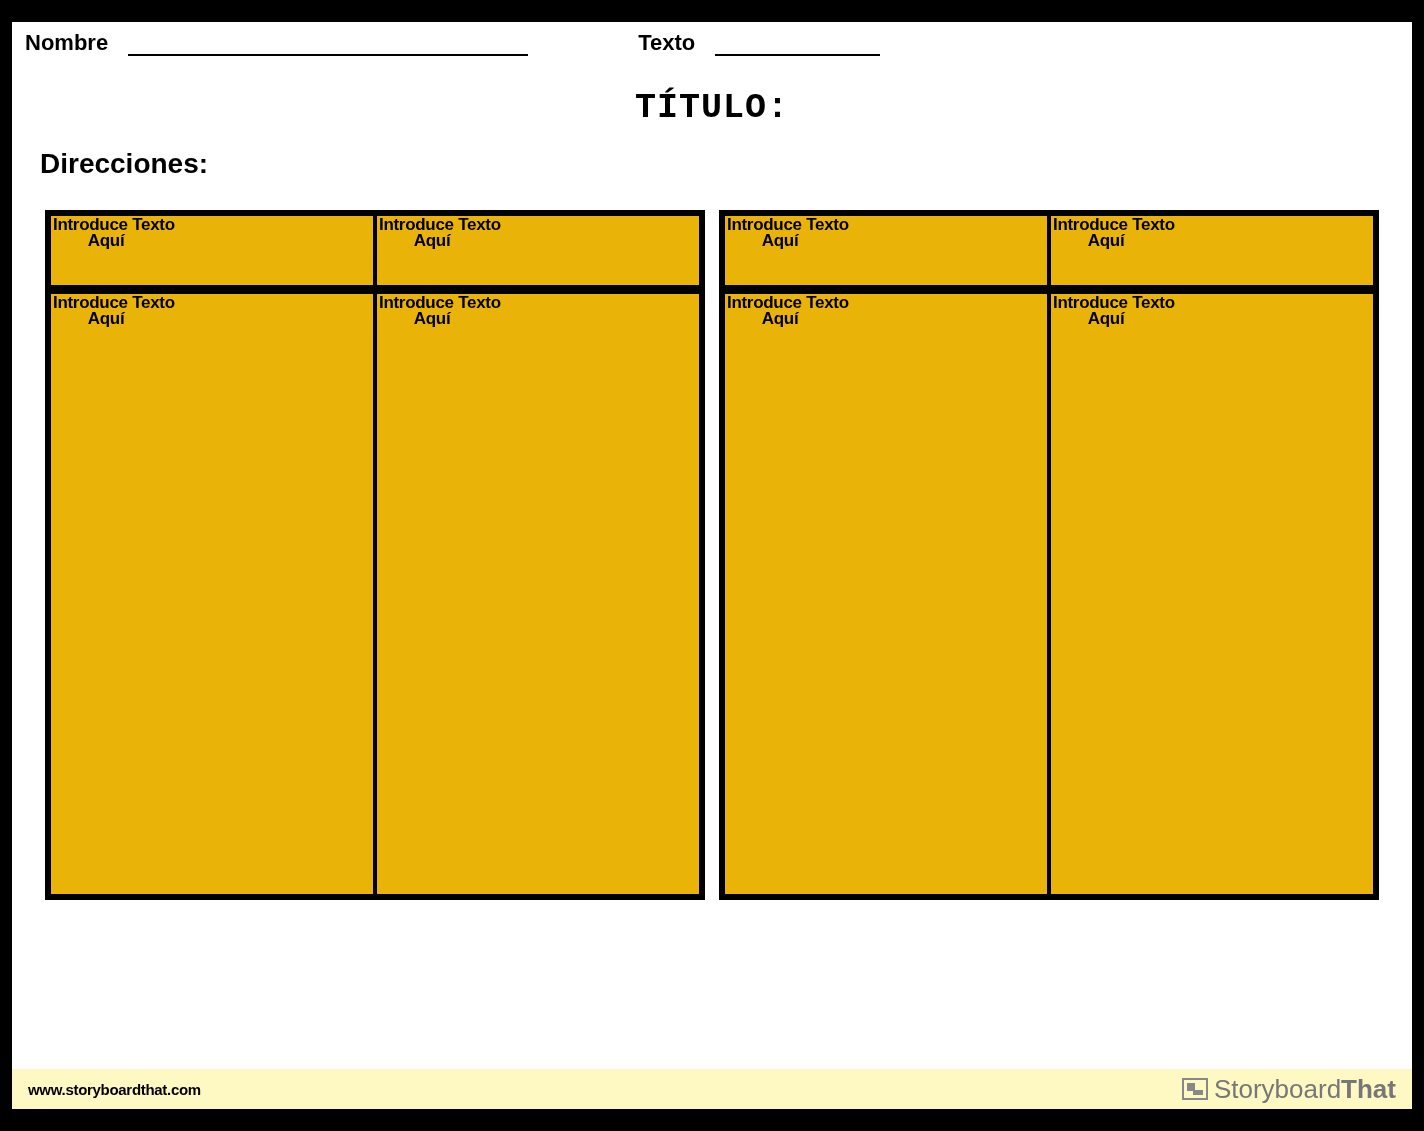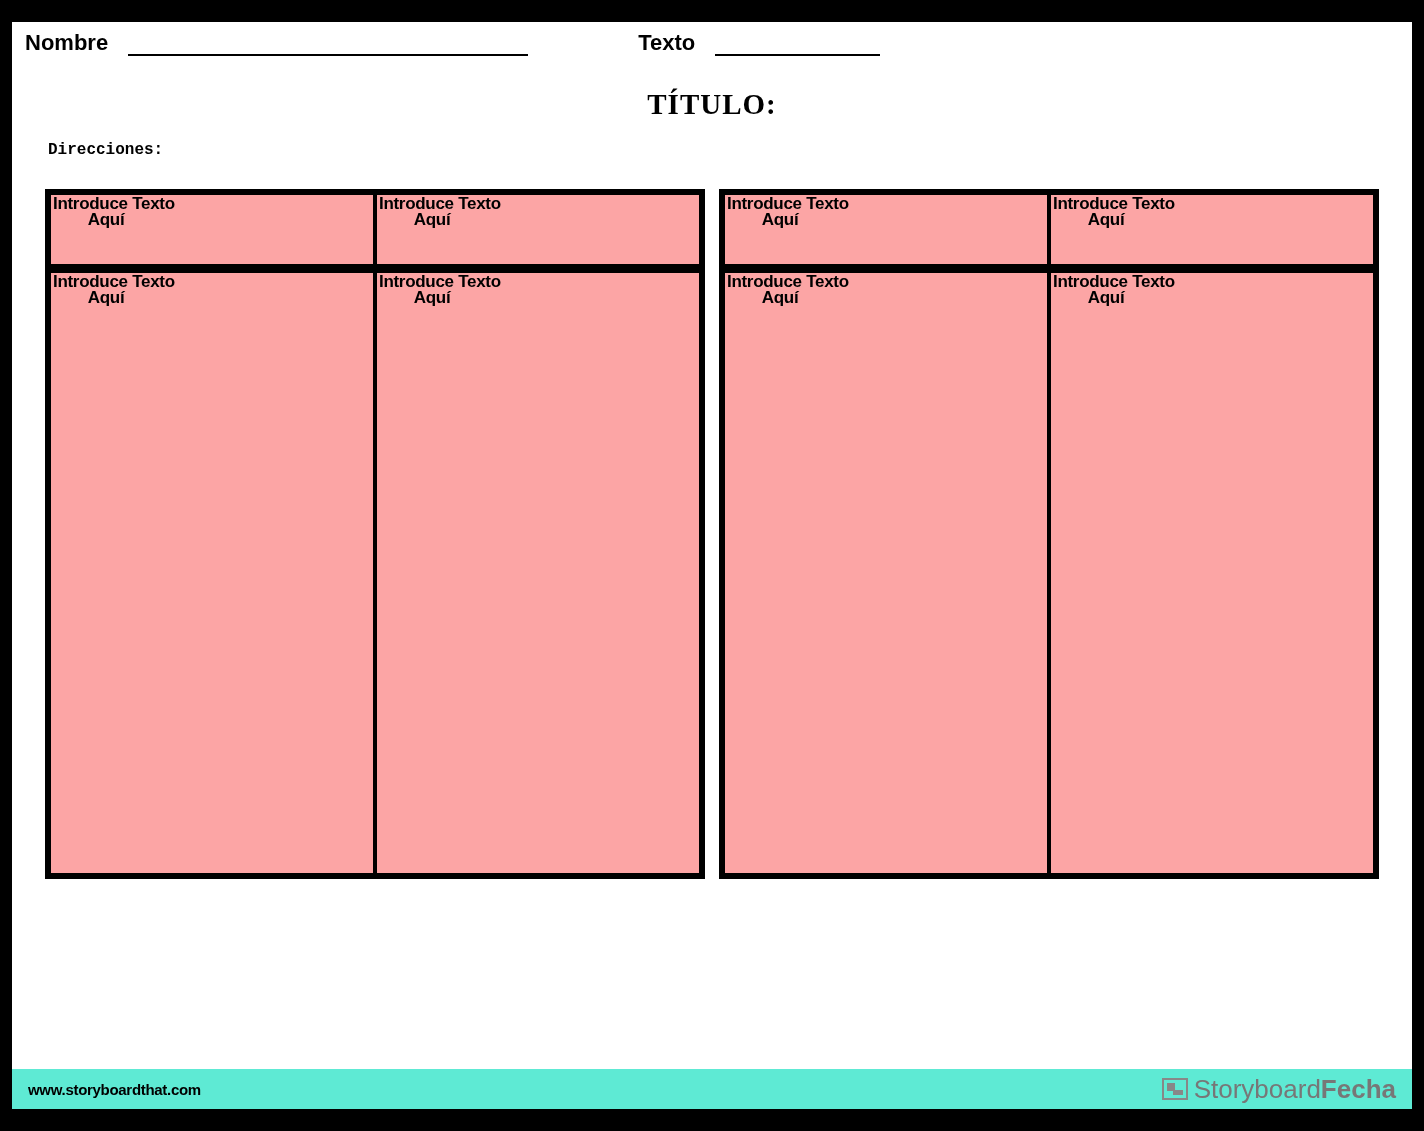--- a/index.html
+++ b/index.html
@@ -32,31 +32,31 @@
   }
   .blank-line {
     border-bottom: 2px solid #000;
     height: 22px;
     display: inline-block;
   }
   .blank-name { width: 400px; margin-right: 90px; }
   .blank-date { width: 165px; }
   .title {
     text-align: center;
-    font-size: 29px;
+    font-size: 35px;
     font-weight: 900;
     letter-spacing: 1px;
     margin: 28px 0 20px 0;
-    font-family: Liberation Serif, serif;
+    font-family: Liberation Mono, monospace;
   }
   .directions {
-    font-family: Liberation Mono, monospace;
-    font-size: 16px;
+    font-family: Liberation Sans, sans-serif;
+    font-size: 28px;
     font-weight: bold;
-    margin: 12px 0 30px 11px;
+    margin: 12px 0 30px 3px;
   }
   .grid-wrap {
     display: flex;
     gap: 14px;
     padding: 0 8px;
   }
   .subgrid {
     flex: 1;
     border: 6px solid #000;
     display: flex;
@@ -64,41 +64,41 @@
   }
   .grid-row {
     display: flex;
   }
   .grid-row.top { height: 78px; border-bottom: 9px solid #000; }
   .grid-row.bottom { height: 600px; }
   .cell {
     flex: 1;
     border-right: 4px solid #000;
     position: relative;
-    background: #fca5a5;
+    background: #eab308;
   }
   .cell:last-child { border-right: none; }
   .cell-label {
     position: absolute;
     top: 1px;
     left: 2px;
     font-family: 'Arial Narrow', Arial, sans-serif;
     font-weight: 900;
     font-size: 17px;
     line-height: 0.95;
     letter-spacing: -0.3px;
     white-space: pre;
   }
   .footer {
     position: absolute;
     left: 12px;
     right: 12px;
     bottom: 22px;
     height: 40px;
-    background: #5eead4;
+    background: #fef9c3;
     display: flex;
     align-items: center;
     justify-content: space-between;
     padding: 0 16px;
   }
   .footer-url {
     font-family: 'Arial Narrow', Arial, sans-serif;
     font-weight: bold;
     font-size: 15px;
     letter-spacing: -0.3px;
@@ -199,15 +199,15 @@
       </div>
     </div>
 
   </div>
 </div>
 
 <div class="footer">
   <span class="footer-url">www.storyboardthat.com</span>
   <span class="footer-brand">
     <span class="brand-icon"></span>
-    <span class="brand-text"><span class="thin">Storyboard</span><span class="bold">Fecha</span></span>
+    <span class="brand-text"><span class="thin">Storyboard</span><span class="bold">That</span></span>
   </span>
 </div>
 
 </body></html>

